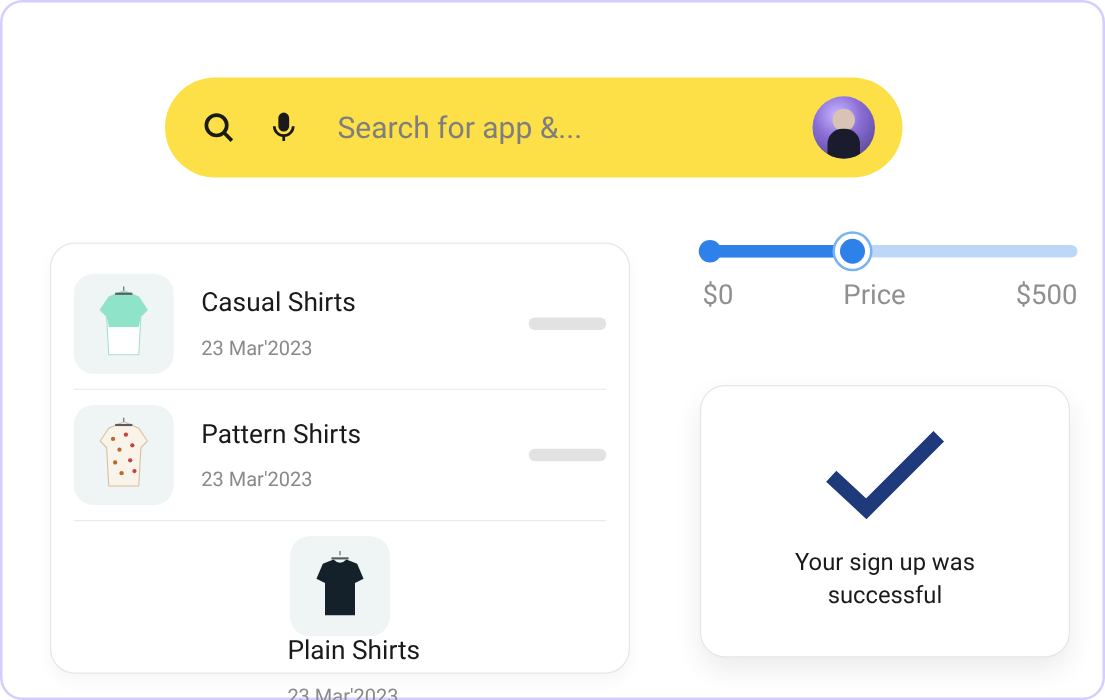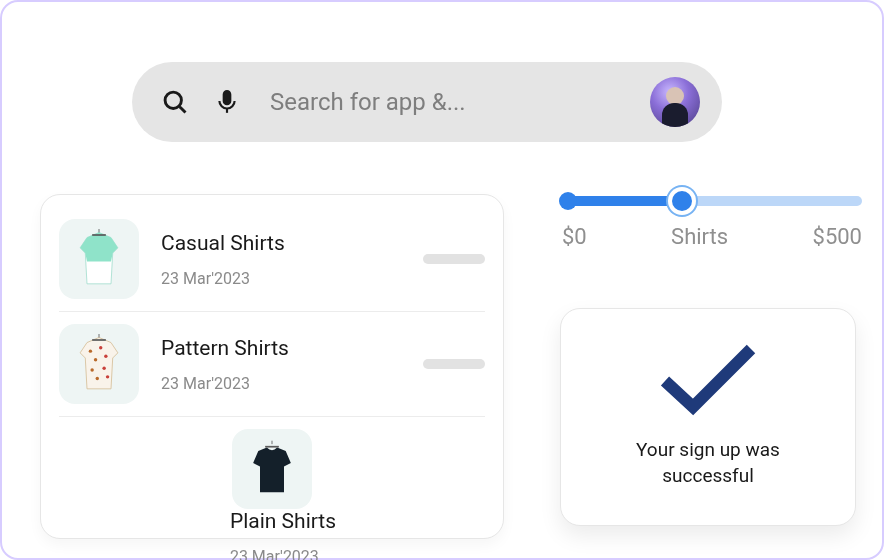--- a/index.html
+++ b/index.html
@@ -18,21 +18,21 @@
     border: 2px solid #d7ccff;
     border-radius: 18px;
   }
   
   .searchbar {
     position: absolute;
     top: 60px;
     left: 130px;
     width: 590px;
     height: 80px;
-    background: #e5e5e5;
+    background: #fde047;
     border-radius: 40px;
     display: flex;
     align-items: center;
     padding: 0 22px 0 28px;
   }
   .searchbar .icon {
     width: 30px;
     height: 30px;
     display: flex;
     align-items: center;
@@ -275,21 +275,21 @@
   </div>
 
   <div class="slider-wrap">
     <div class="track">
       <div class="track-fill"></div>
       <div class="knob start"></div>
       <div class="knob end"></div>
     </div>
     <div class="slider-labels">
       <span>$0</span>
-      <span>Shirts</span>
+      <span>Price</span>
       <span>$500</span>
     </div>
   </div>
 
   <div class="success-card">
     <svg class="checkmark" viewBox="0 0 110 80">
       <polyline points="12,42 40,68 98,10" fill="none" stroke="#1f3a7a" stroke-width="12" stroke-linecap="butt" stroke-linejoin="miter"></polyline>
     </svg>
     <div class="success-text">Your sign up was successful</div>
   </div>

